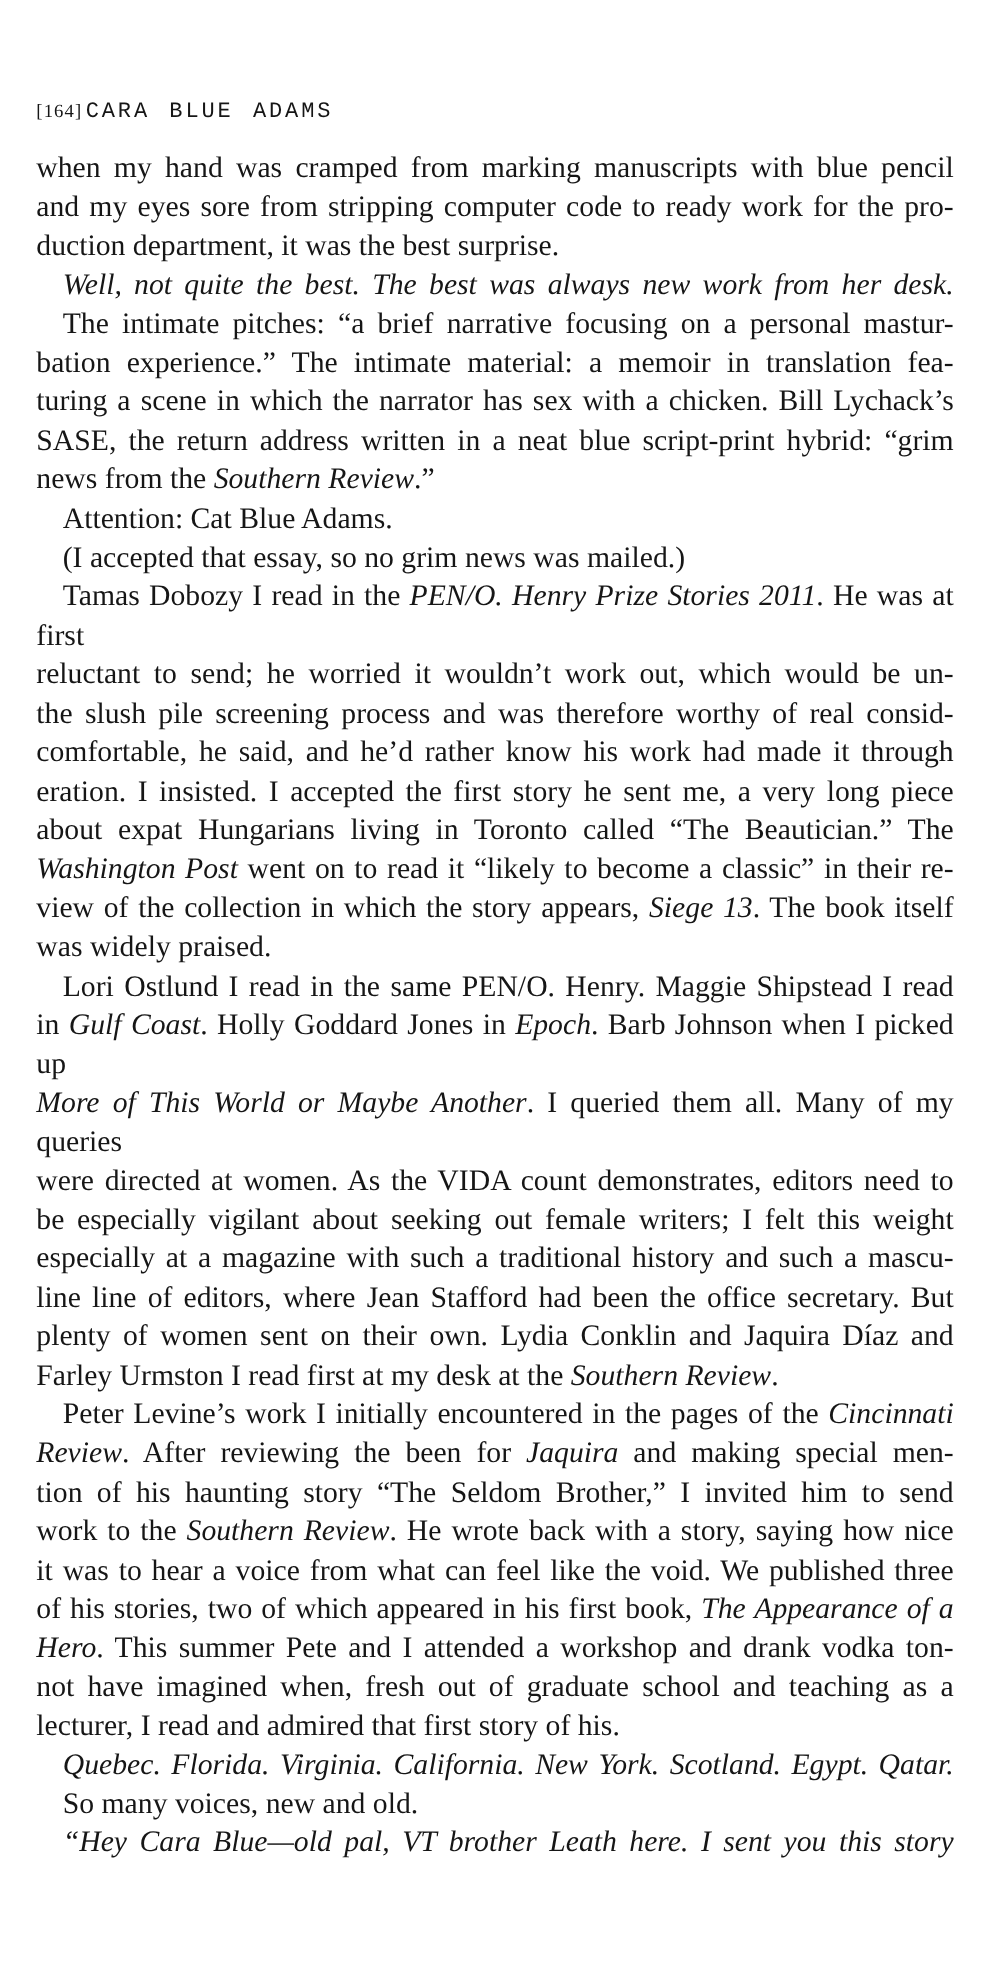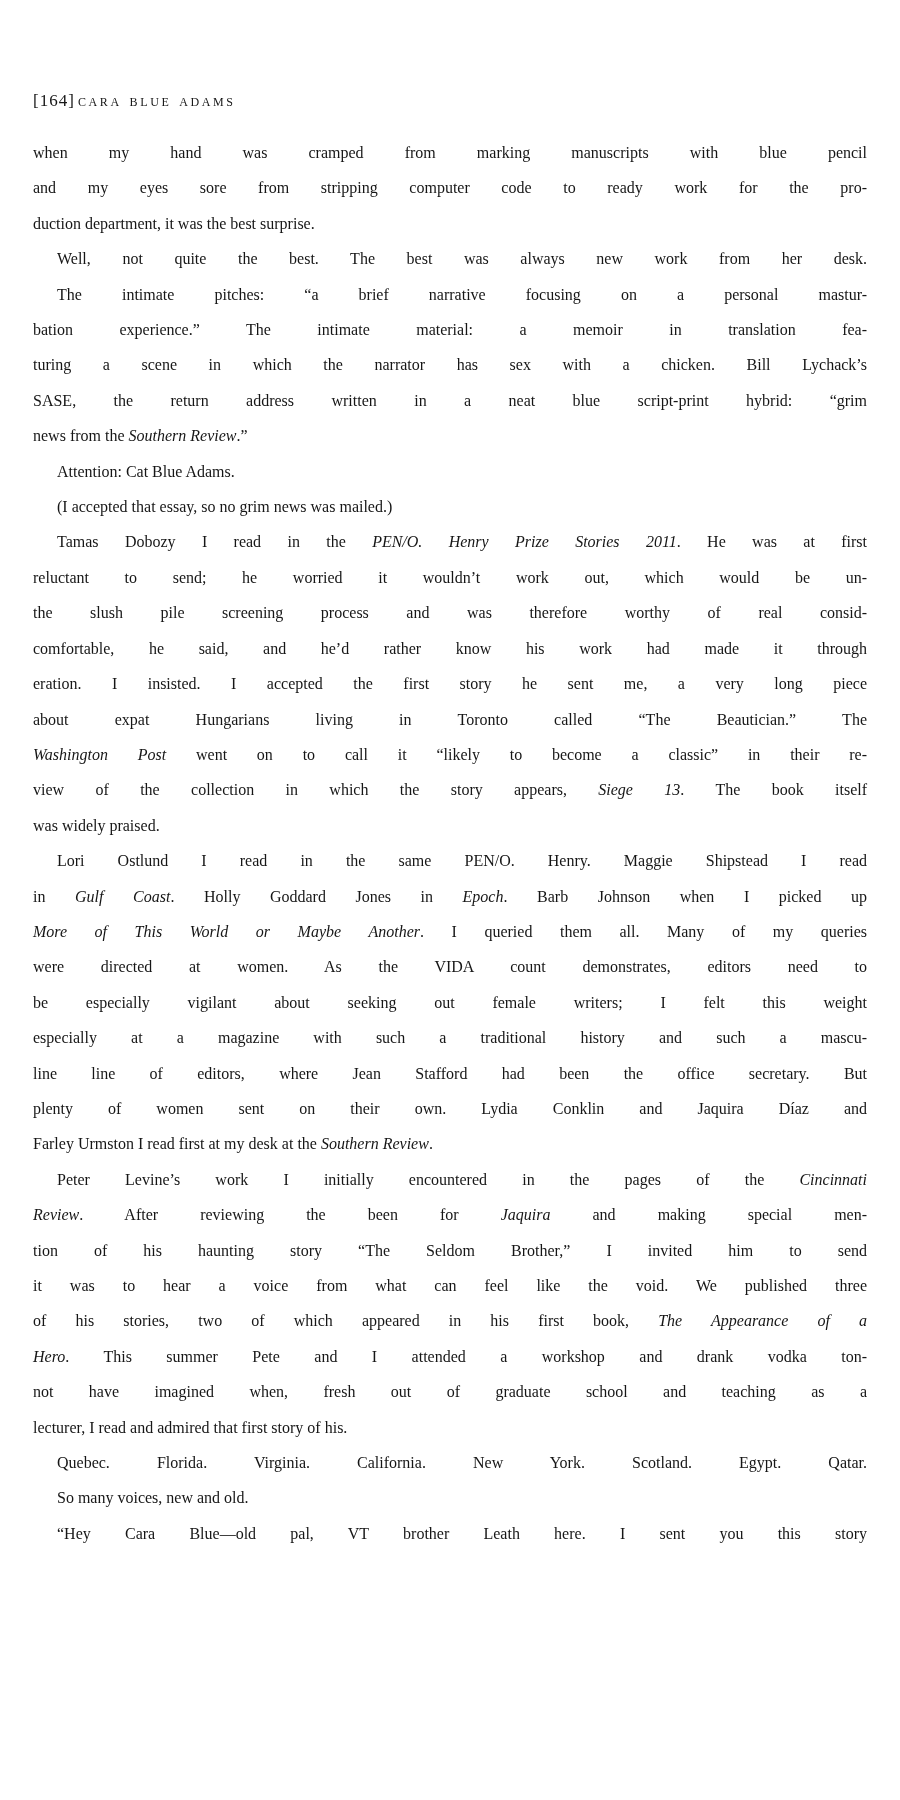--- a/index.html
+++ b/index.html
@@ -21,35 +21,36 @@
     white-space: nowrap;
   }
   .folio {
     letter-spacing: 0.06em;
     margin-right: 3px;
   }
   .author {
     text-transform: uppercase;
     letter-spacing: 2.6px;
     word-spacing: 3px;
-    font-size: 12px;
+    font-size: 20px;
+    font-family: Liberation Mono, monospace;
   }
   .body-text {
     margin-top: 24px;
-    font-size: 16px;
+    font-size: 27px;
     line-height: 35.4px;
   }
   .para { margin: 0; }
   .para.indent .line:first-child { text-indent: 24px; }
   .line {
     text-align: justify;
     text-align-last: justify;
   }
   .line.last { text-align-last: left; }
-  .line.fill, .line.last.fill { text-align-last: justify; }
+  .line.fill, .line.last.fill { text-align-last: justify; font-style: italic; }
   em { font-style: italic; }
 </style>
 </head>
 <body>
 
 <div class="page">
   <div class="running-head">
     <span class="folio">[164]</span><span class="author">Cara Blue Adams</span>
   </div>
   <div class="body-text">
@@ -74,39 +75,40 @@
       <div class="para indent">
         <div class="line last"><span>(I accepted that essay, so no grim news was mailed.)</span></div>
       </div>
       <div class="para indent">
         <div class="line"><span>Tamas Dobozy I read in the </span><em>PEN/O. Henry Prize Stories 2011</em><span>. He was at first</span></div>
         <div class="line"><span>reluctant to send; he worried it wouldn’t work out, which would be un-</span></div>
         <div class="line"><span>the slush pile screening process and was therefore worthy of real consid-</span></div>
         <div class="line"><span>comfortable, he said, and he’d rather know his work had made it through</span></div>
         <div class="line"><span>eration. I insisted. I accepted the first story he sent me, a very long piece</span></div>
         <div class="line"><span>about expat Hungarians living in Toronto called “The Beautician.” The</span></div>
-        <div class="line"><em>Washington Post</em><span> went on to call it “likely to become a classic” in their re-</span></div>
+        <div class="line"><em>Washington Post</em><span> went on to read it “likely to become a classic” in their re-</span></div>
         <div class="line"><span>view of the collection in which the story appears, </span><em>Siege 13</em><span>. The book itself</span></div>
         <div class="line last"><span>was widely praised.</span></div>
       </div>
       <div class="para indent">
         <div class="line"><span>Lori Ostlund I read in the same PEN/O. Henry. Maggie Shipstead I read</span></div>
         <div class="line"><span>in </span><em>Gulf Coast</em><span>. Holly Goddard Jones in </span><em>Epoch</em><span>. Barb Johnson when I picked up</span></div>
         <div class="line"><em>More of This World or Maybe Another</em><span>. I queried them all. Many of my queries</span></div>
         <div class="line"><span>were directed at women. As the VIDA count demonstrates, editors need to</span></div>
         <div class="line"><span>be especially vigilant about seeking out female writers; I felt this weight</span></div>
         <div class="line"><span>especially at a magazine with such a traditional history and such a mascu-</span></div>
         <div class="line"><span>line line of editors, where Jean Stafford had been the office secretary. But</span></div>
         <div class="line"><span>plenty of women sent on their own. Lydia Conklin and Jaquira Díaz and</span></div>
         <div class="line last"><span>Farley Urmston I read first at my desk at the </span><em>Southern Review</em><span>.</span></div>
       </div>
       <div class="para indent">
         <div class="line"><span>Peter Levine’s work I initially encountered in the pages of the </span><em>Cincinnati</em></div>
         <div class="line"><em>Review</em><span>. After reviewing the been for </span><em>Jaquira</em><span> and making special men-</span></div>
         <div class="line"><span>tion of his haunting story “The Seldom Brother,” I invited him to send</span></div>
+        <div class="line"><span>work to the </span><em>Southern Review</em><span>. He wrote back with a story, saying how nice</span></div>
         <div class="line"><span>it was to hear a voice from what can feel like the void. We published three</span></div>
         <div class="line"><span>of his stories, two of which appeared in his first book, </span><em>The Appearance of a</em></div>
         <div class="line"><em>Hero</em><span>. This summer Pete and I attended a workshop and drank vodka ton-</span></div>
         <div class="line"><span>not have imagined when, fresh out of graduate school and teaching as a</span></div>
         <div class="line last"><span>lecturer, I read and admired that first story of his.</span></div>
       </div>
       <div class="para indent">
         <div class="line last fill"><span>Quebec. Florida. Virginia. California. New York. Scotland. Egypt. Qatar.</span></div>
       </div>
       <div class="para indent">

